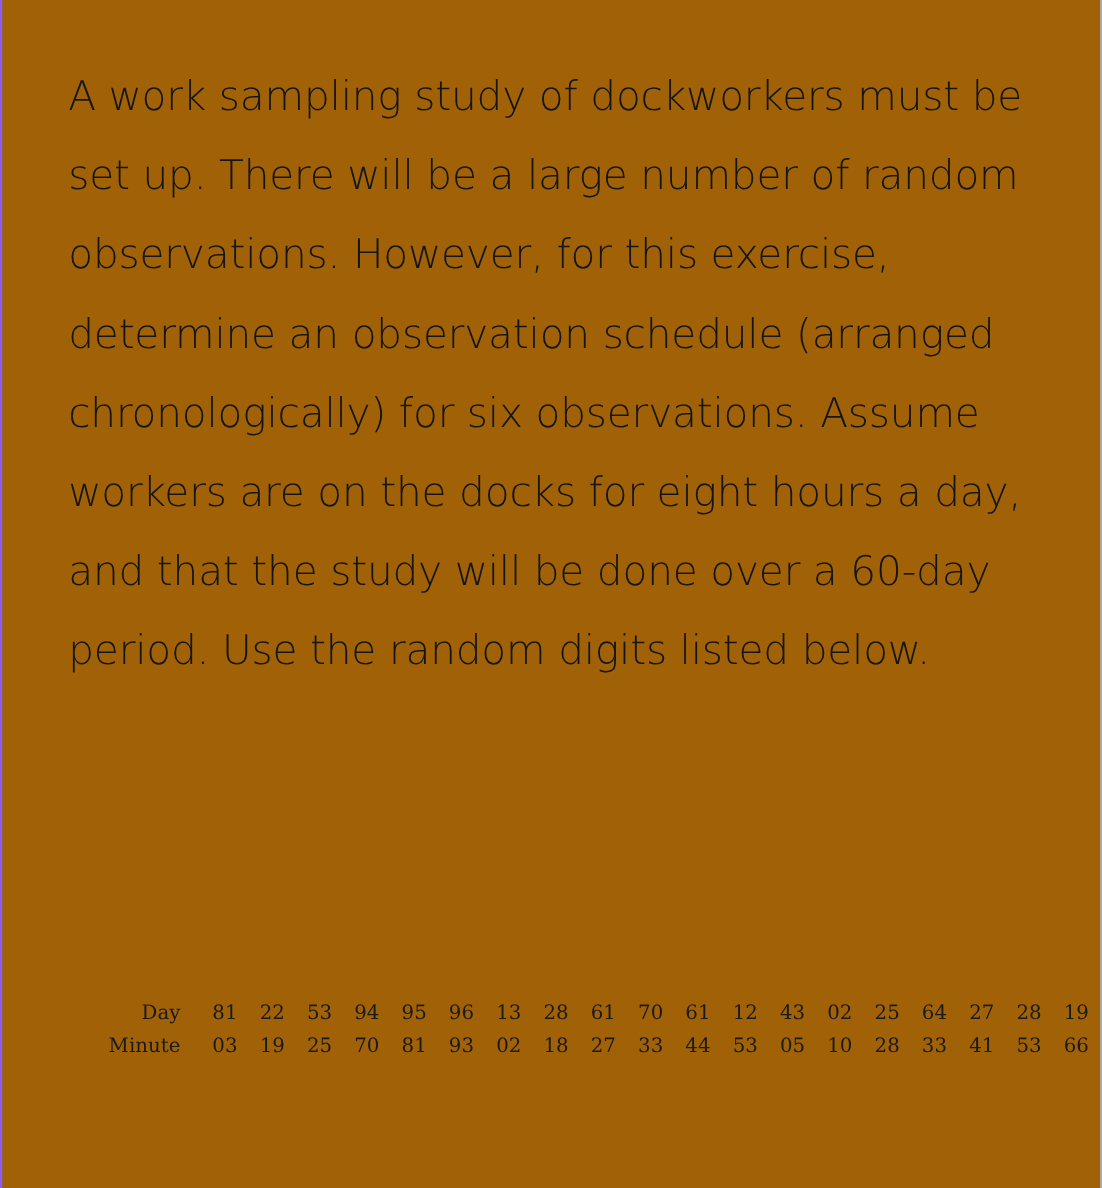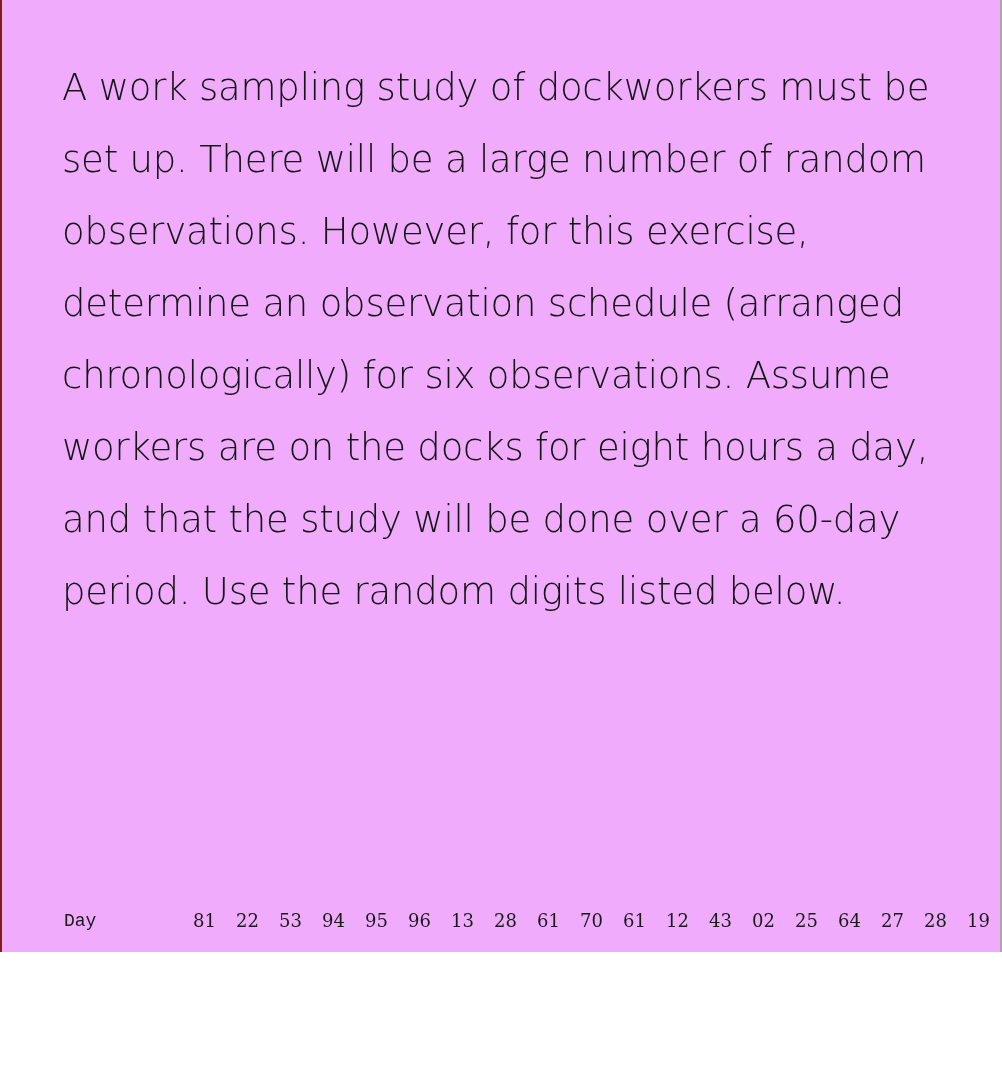--- a/index.html
+++ b/index.html
@@ -5,24 +5,24 @@
 <style>
   html, body {
     margin: 0;
     padding: 0;
     background: #ffffff;
   }
 
   .page {
     position: relative;
     width: 1002px;
-    height: 952px;
-    background: #f0abfc;
+    height: 1080px;
+    background: #a16207;
     box-sizing: border-box;
-    border-left: 2px solid #7f1d1d;
+    border-left: 2px solid #8b5cf6;
     border-right: 2px solid #a8a8a8;
     overflow: hidden;
   }
 
   
   .problem-body {
     position: absolute;
     left: 60px;
     top: 52px;
     width: 880px;
@@ -48,24 +48,23 @@
 
   .digits-table td {
     padding: 0;
     height: 30px;
     line-height: 30px;
     vertical-align: middle;
     white-space: nowrap;
   }
 
   .digits-table td.row-label {
-    text-align: left;
+    text-align: right;
     padding-right: 18px;
     min-width: 100px;
-    font-family: Liberation Mono, monospace;
   }
 
   .digits-table td.digit-cell {
     text-align: center;
     width: 41px;
     padding-left: 2px;
   }
 </style>
 </head>
 <body>
@@ -91,16 +90,38 @@
         <td class="digit-cell">61</td>
         <td class="digit-cell">12</td>
         <td class="digit-cell">43</td>
         <td class="digit-cell">02</td>
         <td class="digit-cell">25</td>
         <td class="digit-cell">64</td>
         <td class="digit-cell">27</td>
         <td class="digit-cell">28</td>
         <td class="digit-cell">19</td>
       </tr>
+      <tr>
+        <td class="row-label">Minute</td>
+        <td class="digit-cell">03</td>
+        <td class="digit-cell">19</td>
+        <td class="digit-cell">25</td>
+        <td class="digit-cell">70</td>
+        <td class="digit-cell">81</td>
+        <td class="digit-cell">93</td>
+        <td class="digit-cell">02</td>
+        <td class="digit-cell">18</td>
+        <td class="digit-cell">27</td>
+        <td class="digit-cell">33</td>
+        <td class="digit-cell">44</td>
+        <td class="digit-cell">53</td>
+        <td class="digit-cell">05</td>
+        <td class="digit-cell">10</td>
+        <td class="digit-cell">28</td>
+        <td class="digit-cell">33</td>
+        <td class="digit-cell">41</td>
+        <td class="digit-cell">53</td>
+        <td class="digit-cell">66</td>
+      </tr>
     </tbody>
   </table>
 
 </div>
 
 </body></html>

